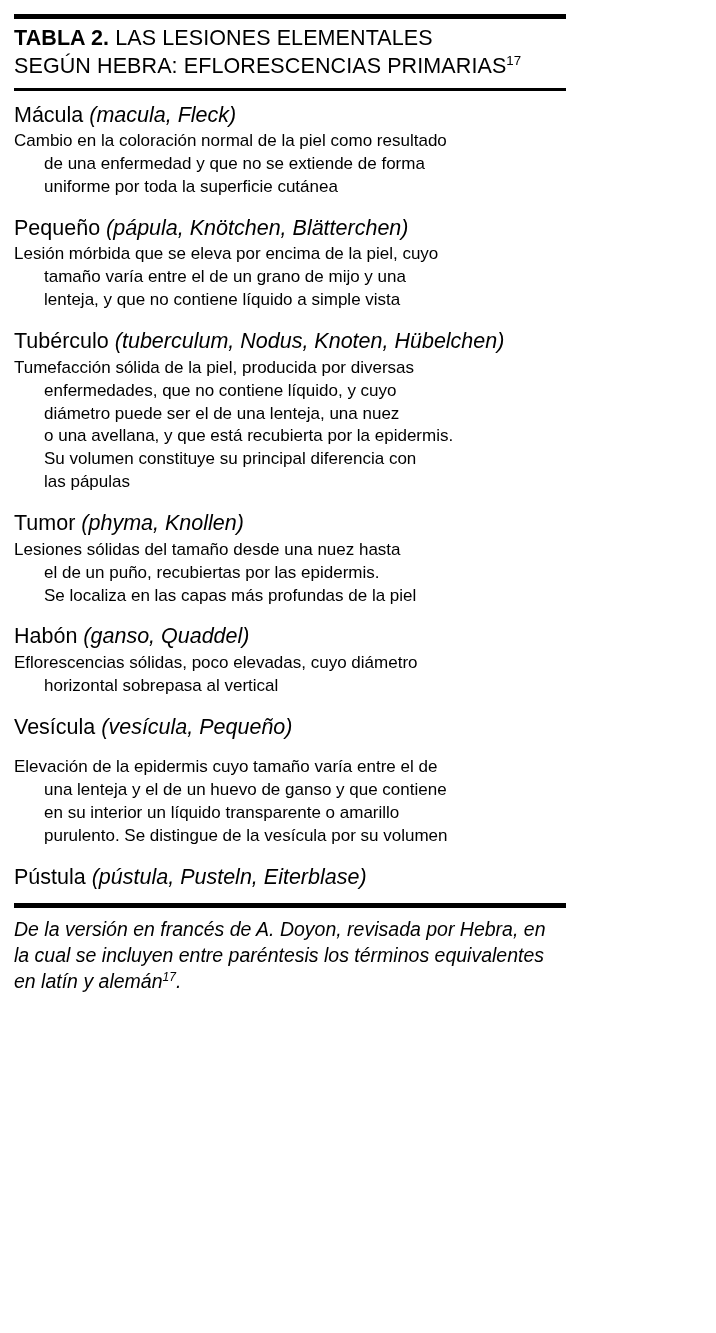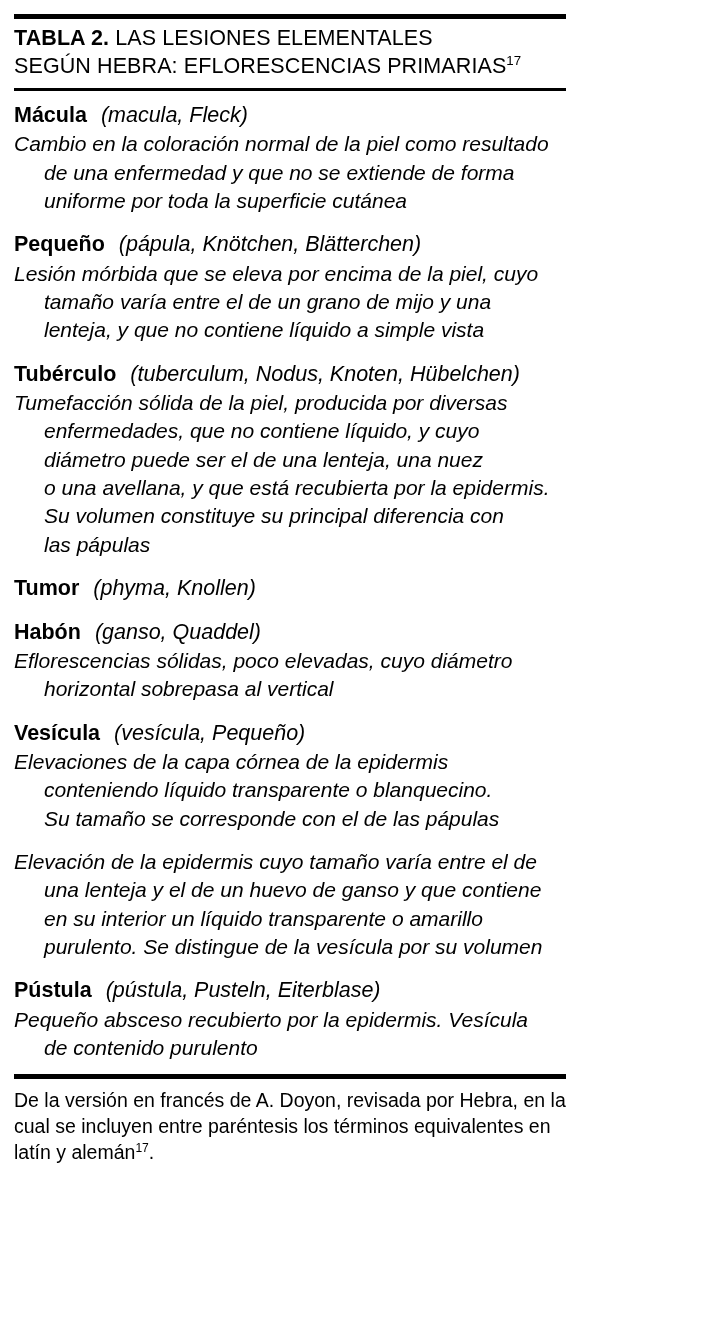--- a/index.html
+++ b/index.html
@@ -55,39 +55,38 @@
   }
   .entry:last-child {
     margin-bottom: 2px;
   }
   .entry-head {
     font-size: 21.5px;
     line-height: 1.32;
     margin-bottom: 1px;
   }
   .entry-term {
-    font-weight: bold;
+    font-weight: normal;
   }
   .entry-syn {
     font-style: italic;
     font-weight: normal;
-    margin-left: 8px;
   }
   .entry-body {
-    font-size: 21px;
+    font-size: 17px;
     line-height: 1.35;
     padding-left: 30px;
     text-indent: -30px;
     white-space: pre-line;
-    font-style: italic;
   }
   .footnote {
     padding: 9px 0 12px 0;
     font-size: 19.5px;
     line-height: 1.33;
+    font-style: italic;
   }
 </style>
 </head>
 <body>
 
 <div class="table-container">
 
   <div class="rule-top"></div>
 
   <div class="caption">
@@ -131,55 +130,53 @@
 o una avellana, y que está recubierta por la epidermis.
 Su volumen constituye su principal diferencia con
 las pápulas</div>
     </div>
 
     <div class="entry">
       <div class="entry-head">
         <span class="entry-term">Tumor</span>
         <span class="entry-syn">(phyma, Knollen)</span>
       </div>
+      <div class="entry-body">Lesiones sólidas del tamaño desde una nuez hasta
+el de un puño, recubiertas por las epidermis.
+Se localiza en las capas más profundas de la piel</div>
     </div>
 
     <div class="entry">
       <div class="entry-head">
         <span class="entry-term">Habón</span>
         <span class="entry-syn">(ganso, Quaddel)</span>
       </div>
       <div class="entry-body">Eflorescencias sólidas, poco elevadas, cuyo diámetro
 horizontal sobrepasa al vertical</div>
     </div>
 
     <div class="entry">
       <div class="entry-head">
         <span class="entry-term">Vesícula</span>
         <span class="entry-syn">(vesícula, Pequeño)</span>
       </div>
-      <div class="entry-body">Elevaciones de la capa córnea de la epidermis
-conteniendo líquido transparente o blanquecino.
-Su tamaño se corresponde con el de las pápulas</div>
     </div>
 
     <div class="entry">
       <div class="entry-body">Elevación de la epidermis cuyo tamaño varía entre el de
 una lenteja y el de un huevo de ganso y que contiene
 en su interior un líquido transparente o amarillo
 purulento. Se distingue de la vesícula por su volumen</div>
     </div>
 
     <div class="entry">
       <div class="entry-head">
         <span class="entry-term">Pústula</span>
         <span class="entry-syn">(pústula, Pusteln, Eiterblase)</span>
       </div>
-      <div class="entry-body">Pequeño absceso recubierto por la epidermis. Vesícula
-de contenido purulento</div>
     </div>
 
   </div>
 
   <div class="rule-bottom"></div>
 
   <div class="footnote"><span>De la versión en francés de A. Doyon, revisada por Hebra, en la cual se incluyen entre paréntesis los términos equivalentes en latín y alemán</span><sup>17</sup><span>.</span></div>
 
 </div>
 

